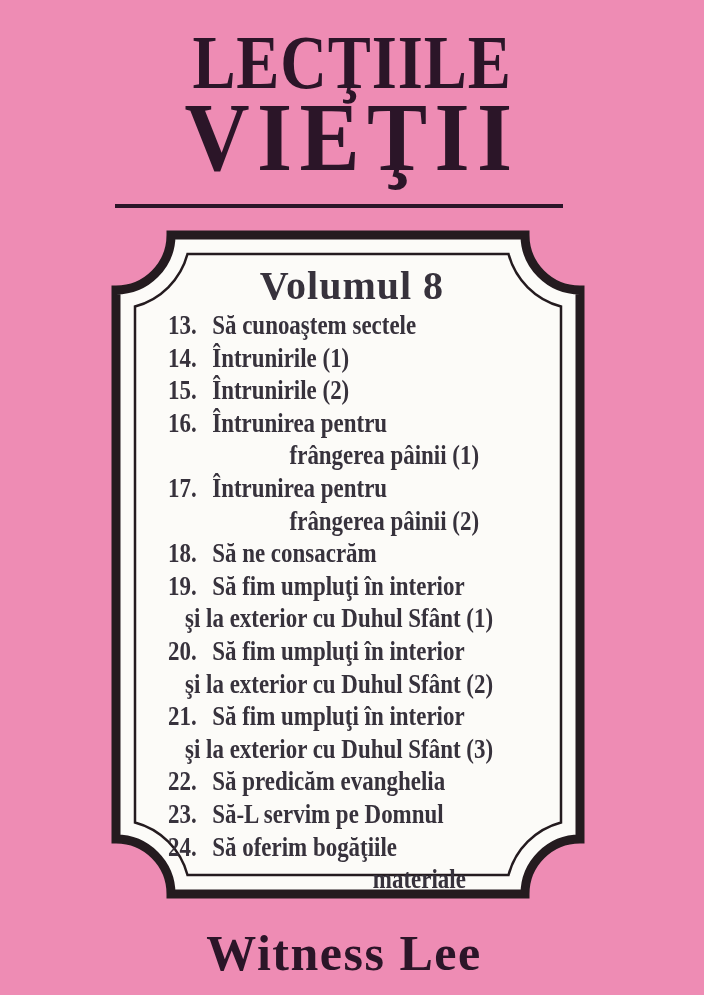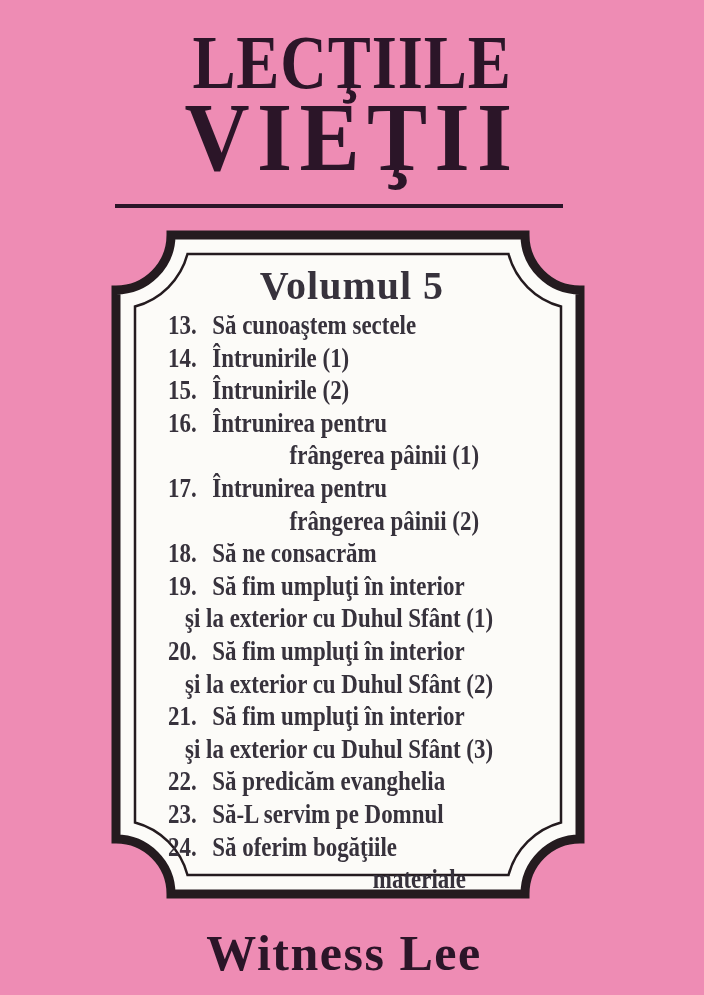--- a/index.html
+++ b/index.html
@@ -81,21 +81,21 @@
 
 <div class="title-line" id="title2">VIEŢII</div>
 
 <div class="title-rule"></div>
 
 <svg class="frame-svg" width="486" height="684" viewBox="0 0 486 684">
   <path class="frame-outer" d="M 65 9 H 419 A 55 55 0 0 0 474 64 V 613 A 55 55 0 0 0 419 668 H 65 A 55 55 0 0 0 10 613 V 64 A 55 55 0 0 0 65 9 Z"></path>
   <path class="frame-inner" d="M 81.5 28 H 402.5 A 74 74 0 0 0 455 80.5 V 596.5 A 74 74 0 0 0 402.5 649 H 81.5 A 74 74 0 0 0 29 596.5 V 80.5 A 74 74 0 0 0 81.5 28 Z"></path>
 </svg>
 
-<div class="volume-heading">Volumul 5</div>
+<div class="volume-heading">Volumul 8</div>
 
 <div class="toc">
     <div class="toc-row indent-none">
       <span class="toc-num">13.</span>
       <span class="toc-text">Să cunoaştem sectele</span>
     </div>
     <div class="toc-row indent-none">
       <span class="toc-num">14.</span>
       <span class="toc-text">Întrunirile (1)</span>
     </div>

